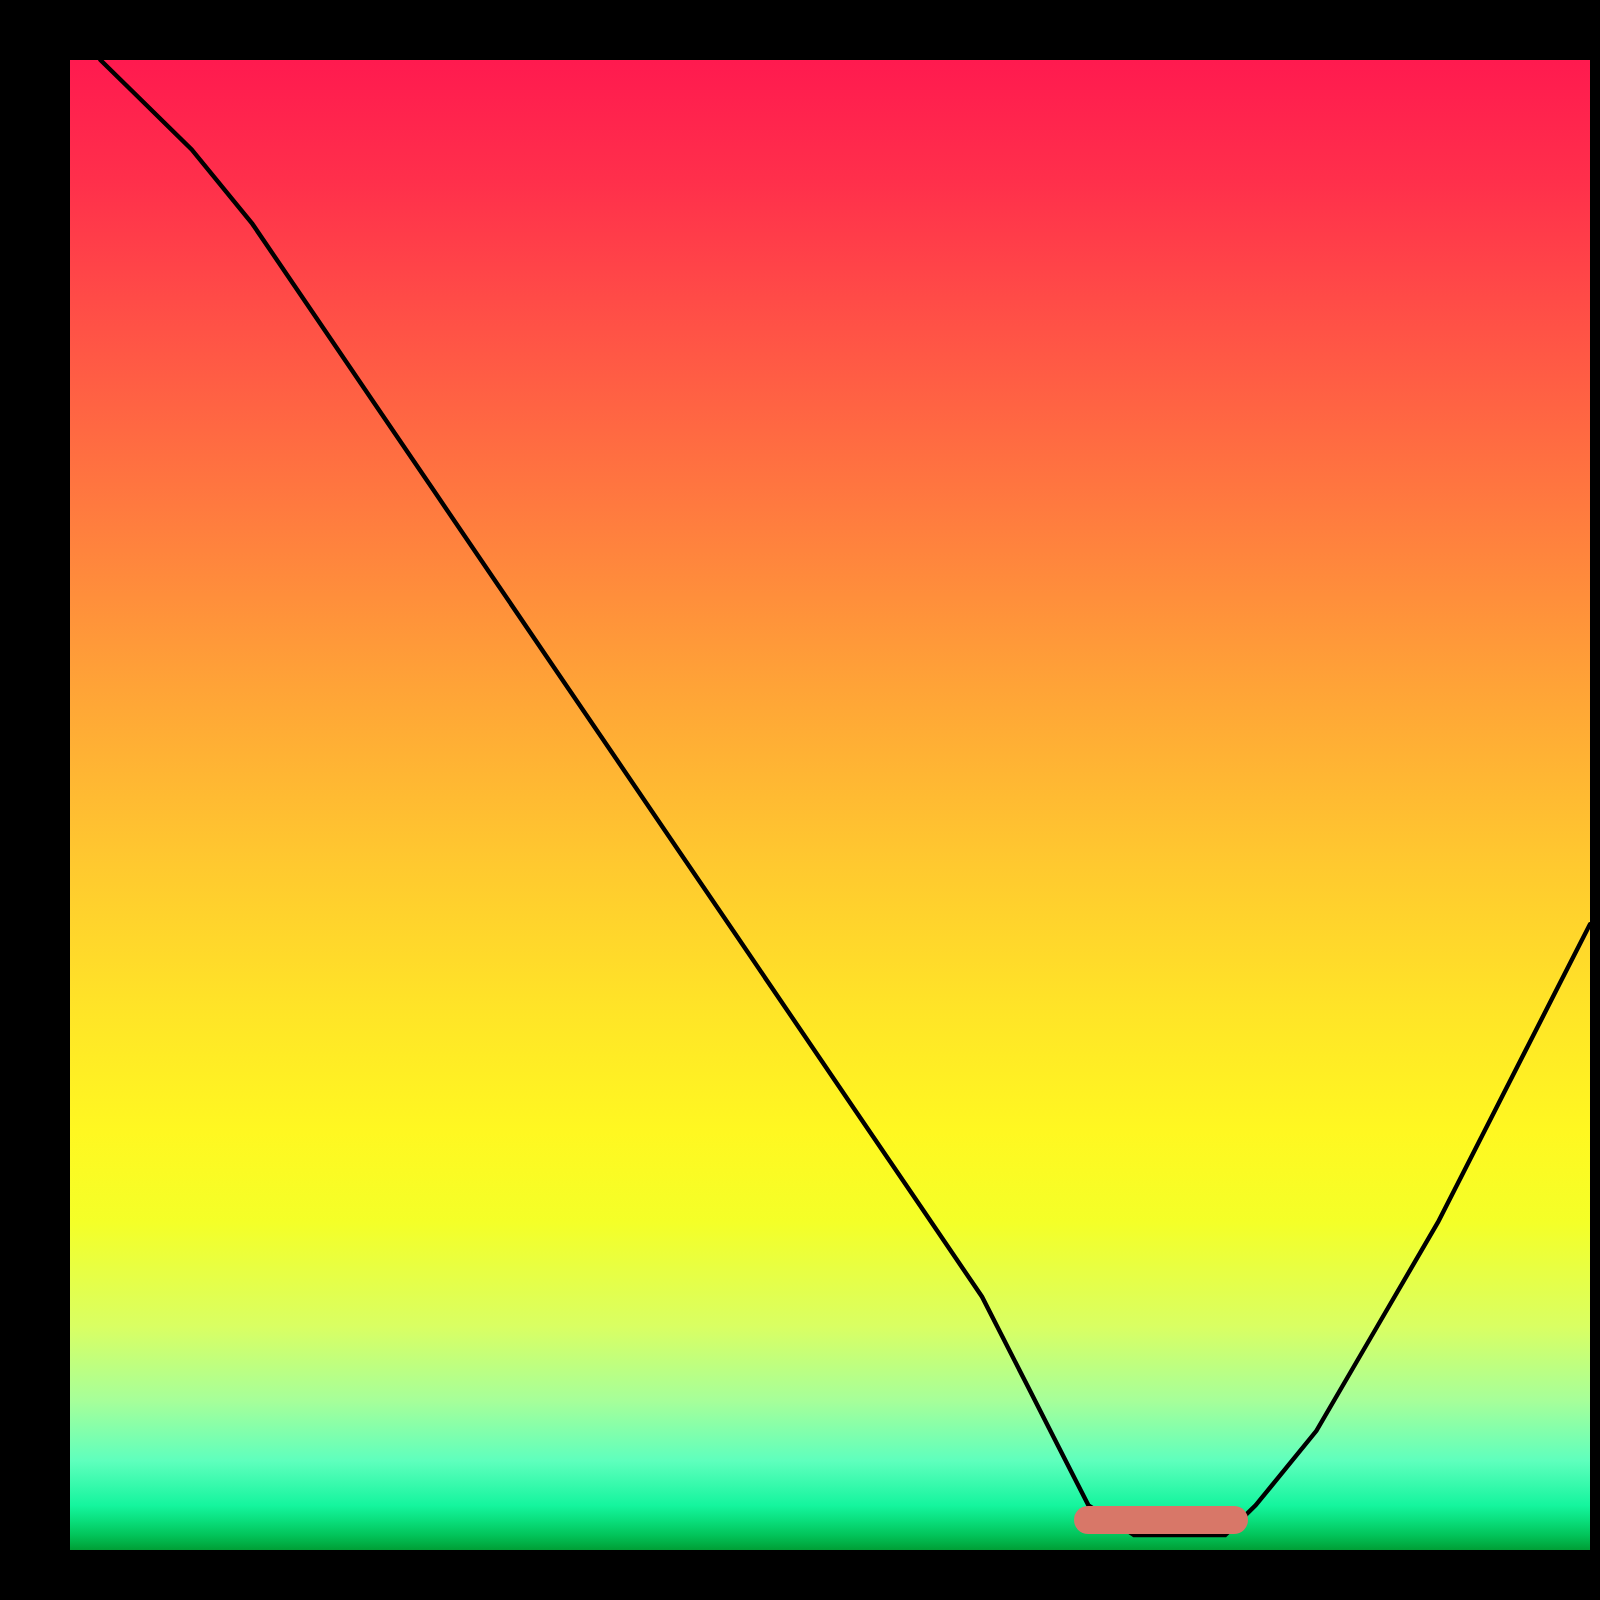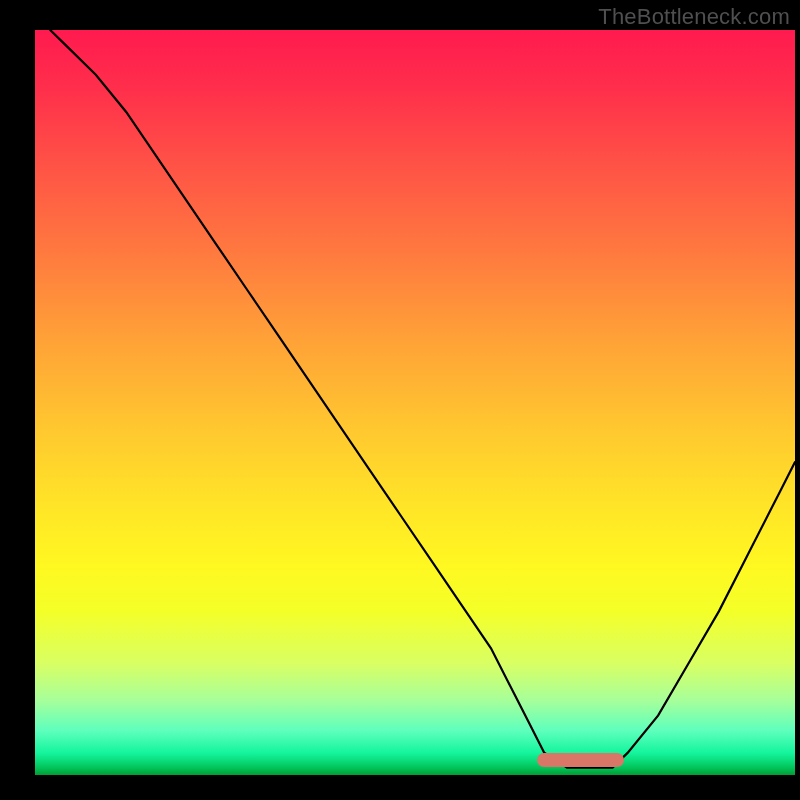--- a/index.html
+++ b/index.html
@@ -65,21 +65,20 @@
     background: #d87768;
     border-radius: 7px;
     z-index: 6;
   }
 </style>
 </head>
 <body>
 
 <div class="frame">
 
-  <div class="watermark">TheBottleneck.com</div>
 
   <div class="plot-bg"></div>
 
   <svg class="plot-svg" viewBox="0 0 760 745" preserveAspectRatio="none">
     <path id="curve-path" fill="none" stroke="#000" stroke-width="2.2" stroke-linecap="round" d="M15.20 0.00 L30.40 14.90 L60.80 44.70 L91.20 81.95 L121.60 126.65 L152.00 171.35 L182.40 216.05 L212.80 260.75 L243.20 305.45 L273.60 350.15 L304.00 394.85 L334.40 439.55 L364.80 484.25 L395.20 528.95 L425.60 573.65 L456.00 618.35 L478.80 663.05 L494.00 692.85 L509.20 722.65 L532.00 737.55 L562.40 737.55 L577.60 737.55 L592.80 722.65 L623.20 685.40 L653.60 633.25 L684.00 581.10 L714.40 521.50 L744.80 461.90 L760.00 432.10"></path>
   </svg>
 
   <div class="fitted-marker" id="fitted-marker" style="left: 536.6px; width: 87.4px; top: 753.1px; background: rgb(216, 119, 104);"></div>
 
 </div>

